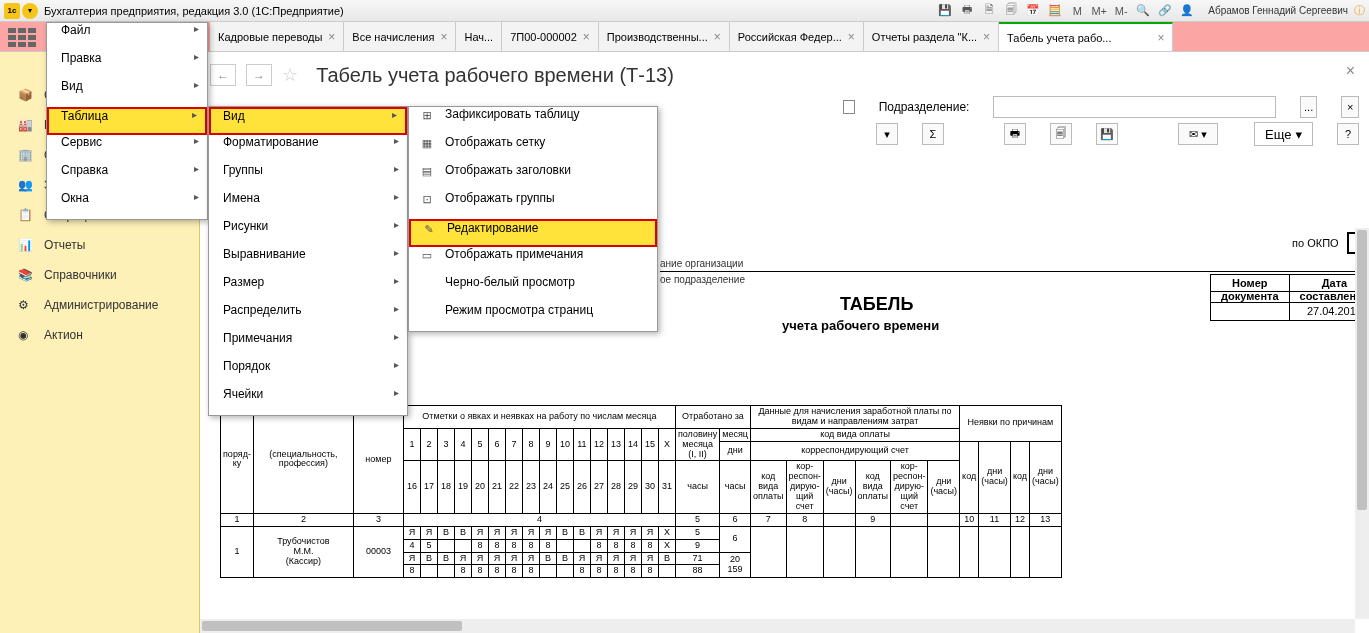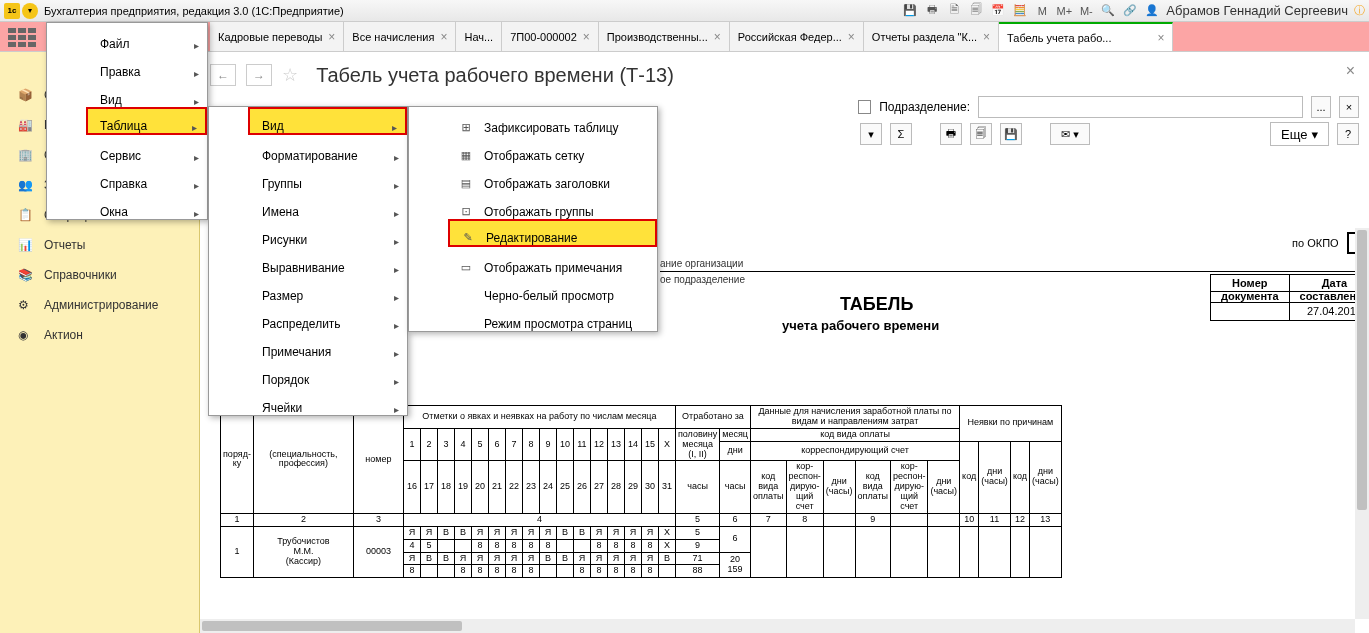--- a/index.html
+++ b/index.html
@@ -6,21 +6,21 @@
   body { width: 1369px; height: 633px; background: #fff; font-size: 12px; overflow: hidden; position: relative; }
 
   
   .title-bar { height: 22px; background: linear-gradient(#f7f7f7,#e8e8e8); border-bottom: 1px solid #ccc; display: flex; align-items: center; padding: 0 4px; font-size: 11px; }
   .title-bar .logo { width: 16px; height: 16px; background: #f5c518; border-radius: 2px; margin-right: 2px; display:flex;align-items:center;justify-content:center;font-size:8px;font-weight:bold;}
   .title-bar .drop { width:16px;height:16px;background:#f5c518;border-radius:8px;margin-right:6px;display:flex;align-items:center;justify-content:center;font-size:8px;}
   .title-bar .title-text { flex: 0 0 auto; }
   .title-bar .spacer { flex: 1; }
   .title-bar .tb-icons { display: flex; gap: 6px; align-items: center; }
   .title-bar .tb-icons span { width: 16px; height: 16px; display: inline-flex; align-items: center; justify-content: center; font-size: 11px; color: #555; cursor: pointer; }
-  .title-bar .user { margin-left: 6px; font-size: 13px; color: #333; }
+  .title-bar .user { margin-left: 13px; font-size: 10px; color: #333; }
 
   
   .tab-bar { height: 30px; background: #fca5a5; border-bottom: 1px solid #ccc; display: flex; align-items: stretch; padding-left: 40px; }
   .tab-lead { width: 170px; }
   .tab { display: flex; align-items: center; padding: 0 8px; border-right: 1px solid #ccc; background: #f3f3f3; font-size: 11px; white-space: nowrap; overflow: hidden; cursor: pointer; }
   .tab.active { background: #fff; border-top: 2px solid #0a0; gap: 40px; }
   .tab .x { margin-left: 6px; color: #888; font-size: 12px; }
 
   
   .main { display: flex; height: calc(100% - 52px); }
@@ -31,21 +31,21 @@
 
   .content { flex: 1; position: relative; background: #fff; overflow: hidden; }
 
   
   .doc-header { display: flex; align-items: center; height: 40px; padding: 6px 10px 0 10px; gap: 10px; }
   .nav-btn { width: 26px; height: 22px; border: 1px solid #ccc; background: #fff; display: flex; align-items: center; justify-content: center; cursor: pointer; color:#888;}
   .star { font-size: 18px; color: #ccc; }
   .doc-title { font-size: 20px; color: #333; margin-left: 8px; text-align: right; }
   .close-x { position: absolute; right: 14px; top: 10px; font-size: 16px; color: #888; cursor: pointer; }
 
-  .form-row { display: flex; align-items: center; padding: 4px 10px 4px 420px; gap: 8px; font-size: 12px; }
+  .form-row { display: flex; align-items: center; padding: 4px 10px 4px 420px; gap: 24px; font-size: 12px; }
   .field { border: 1px solid #bbb; height: 22px; background: #fff; display: inline-flex; align-items: center; padding: 0 4px; }
   .btn-sq { width: 22px; height: 22px; border: 1px solid #bbb; background: #fafafa; display: inline-flex; align-items: center; justify-content: center; cursor: pointer; font-size:11px; }
   .checkbox { width: 14px; height: 14px; border: 1px solid #888; }
   .tool { width: 28px; height: 24px; border: 1px solid #ccc; background: #fff; display: flex; align-items: center; justify-content: center; cursor: pointer; font-size: 13px; }
   .tool.wide { width: auto; padding: 0 10px; gap: 4px; }
   .ещё { margin-left: auto; }
 
   
   .doc-area { position: absolute; top: 176px; left: 0; right: 0; bottom: 0; overflow: auto; background: #fff; }
   .doc-inner { padding: 0 20px 20px 20px; min-width: 1300px; }
@@ -63,21 +63,21 @@
   .big-table th, .big-table td { border: 1px solid #000; padding: 1px 2px; text-align: center; line-height: 1.1; }
   .big-table th { font-weight: normal; }
 
   .scroll-h { position: absolute; bottom: 0; left: 0; right: 14px; height: 14px; background: #eee; }
   .scroll-h .thumb { position: absolute; left: 2px; top: 2px; height: 10px; width: 260px; background: #c0c0c0; border-radius: 2px; }
   .scroll-v { position: absolute; right: 0; top: 176px; bottom: 14px; width: 14px; background: #eee; }
   .scroll-v .thumb { position: absolute; left: 2px; top: 2px; width: 10px; height: 280px; background: #c0c0c0; border-radius: 2px; }
 
   
   .menu { position: absolute; background: #fff; border: 1px solid #999; box-shadow: 2px 2px 6px rgba(0,0,0,0.3); font-size: 12px; z-index: 50; }
-  .menu-item { display: flex; align-items: flex-end; height: 28px; padding: 0 24px 0 14px; cursor: pointer; white-space: nowrap; margin-left: 39px; }
+  .menu-item { display: flex; align-items: flex-start; height: 28px; padding: 0 24px 0 14px; cursor: pointer; white-space: nowrap; }
   .menu-item.has-sub::after { content: "▸"; position: absolute; right: 8px; font-size: 10px; color: #555; }
   .menu-item { position: relative; }
   .menu-item.highlight { background: #ffe23a; border: 2px solid #d00; height: 28px; padding: 0 22px 0 12px; }
   .menu1 { top: 22px; left: 46px; width: 162px; }
   .menu2 { top: 106px; left: 208px; width: 200px; }
   .menu2 .menu-item.highlight { background: #ffe23a; }
   .menu3 { top: 106px; left: 408px; width: 250px; }
   .menu3 .menu-item { padding-left: 36px; }
   .menu3 .mi-icon { position: absolute; left: 10px; width: 16px; height: 16px; display: flex; align-items: center; justify-content: center; font-size: 11px; color: #555; }
   .menu3 .menu-item.highlight { background: #ffe23a; border: 2px solid #d00; }

